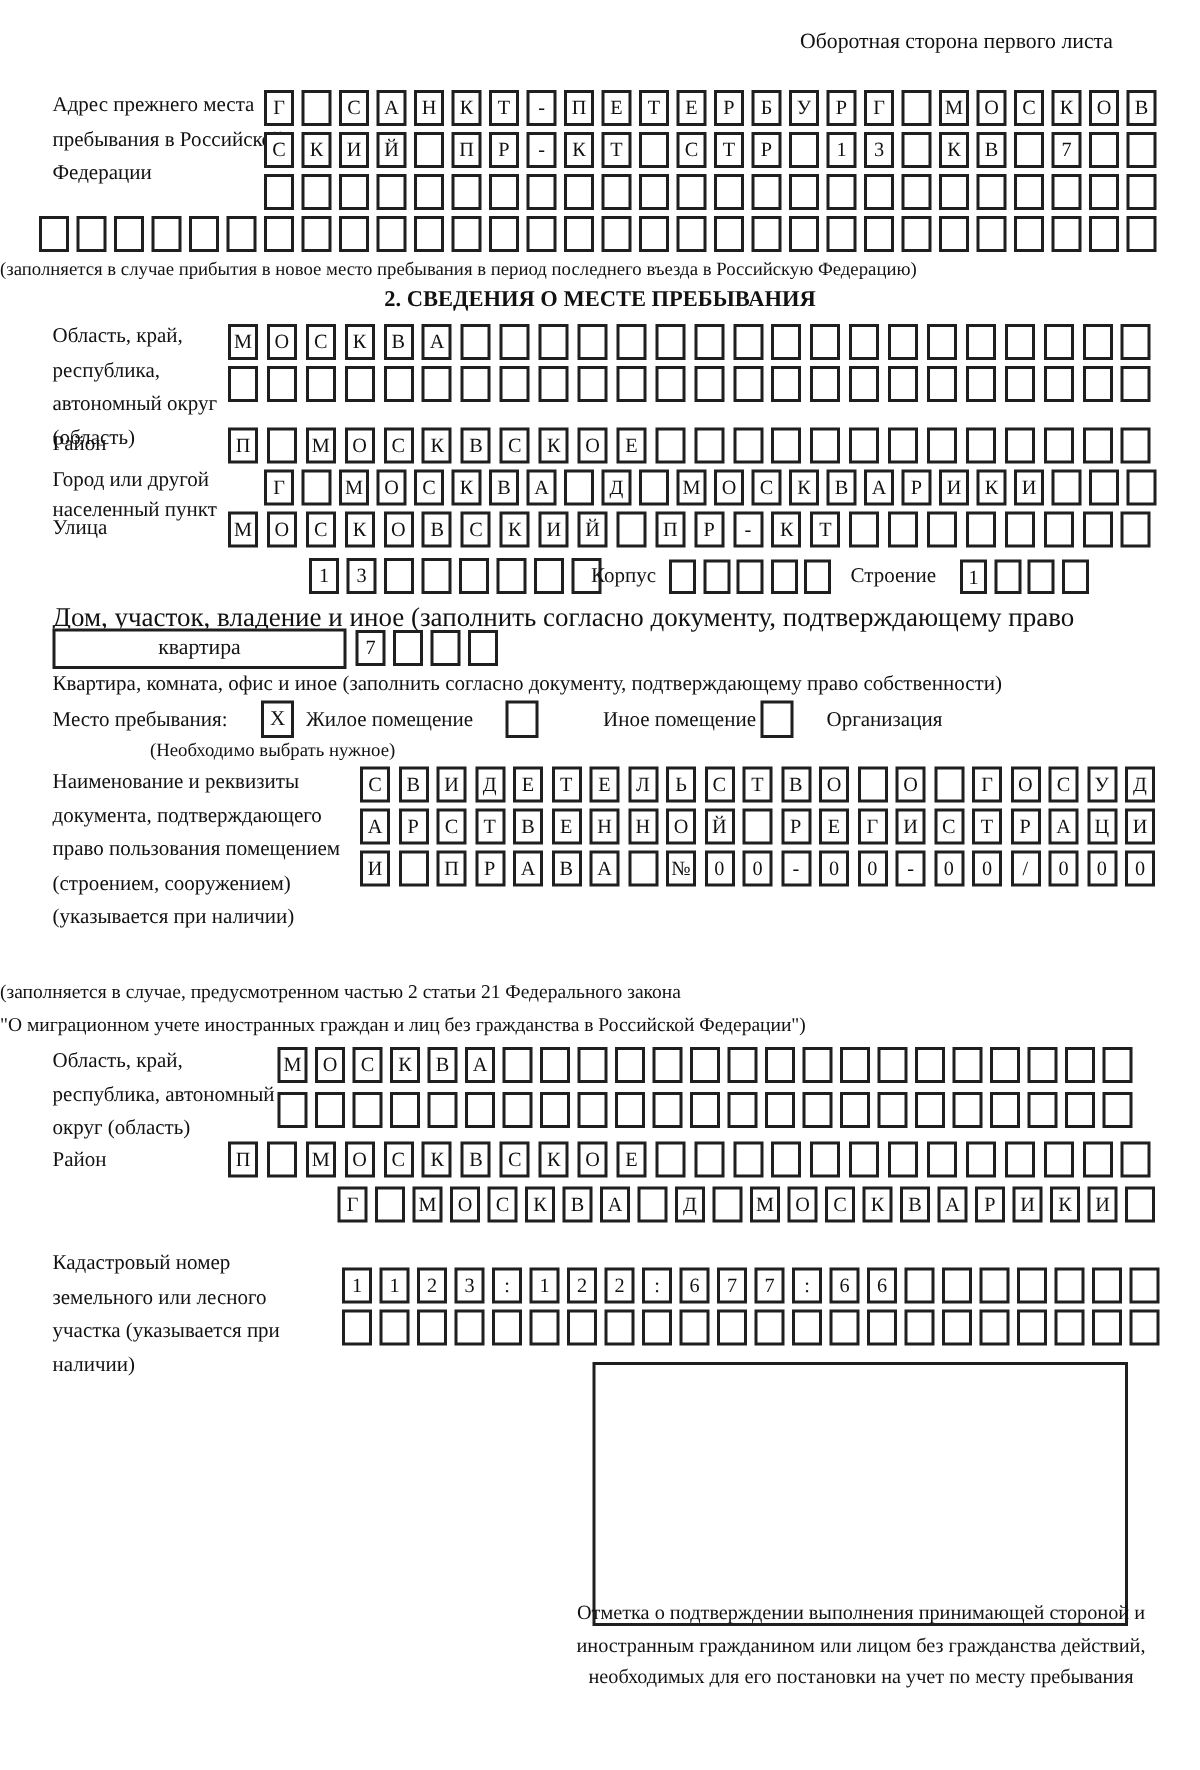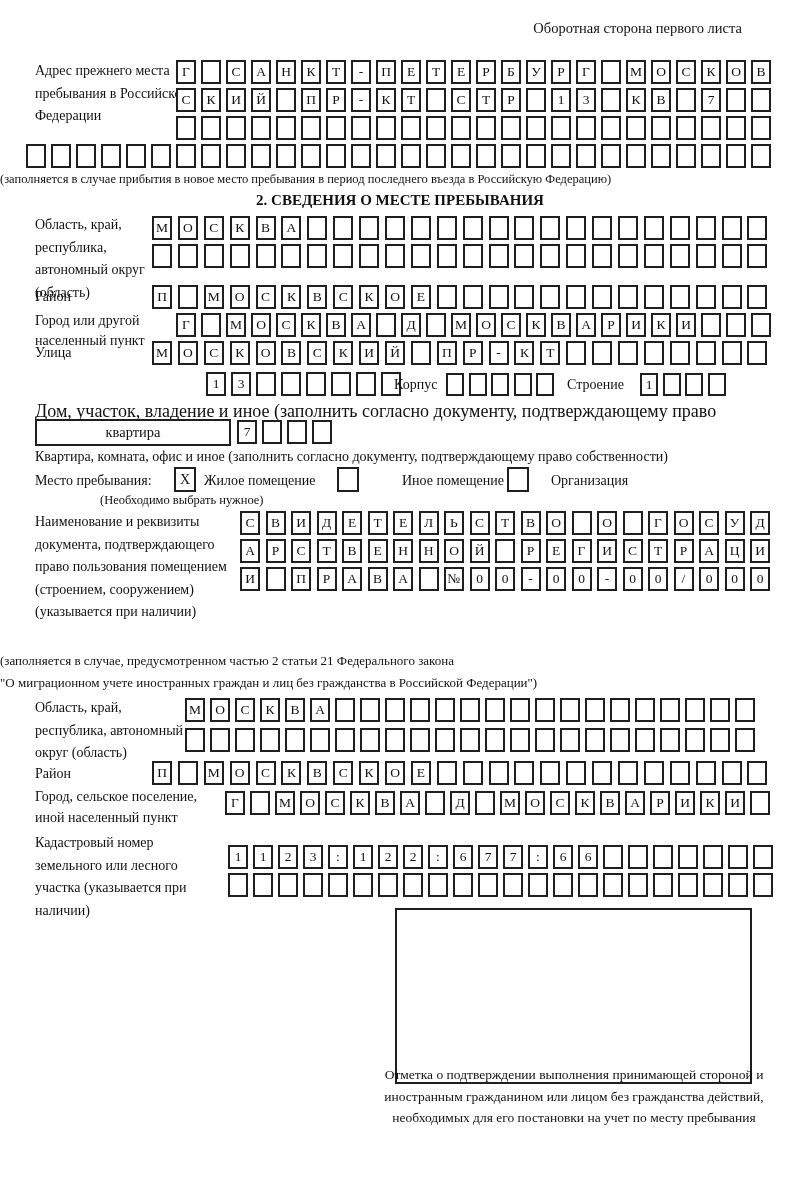--- a/index.html
+++ b/index.html
@@ -477,21 +477,20 @@
       <span class="cell"></span>
       <span class="cell"></span>
       <span class="cell"></span>
       <span class="cell"></span>
       <span class="cell"></span>
       <span class="cell"></span>
       <span class="cell"></span>
       <span class="cell"></span>
     </div>
 
-  <div class="lbl" style="left:35px;top:787px;width:190px;line-height:20.5px;">Город, сельское поселение, иной населенный пункт</div>
   <div class="cellrow" style="left:225px;top:791px;">
       <span class="cell">Г</span>
       <span class="cell"></span>
       <span class="cell">М</span>
       <span class="cell">О</span>
       <span class="cell">С</span>
       <span class="cell">К</span>
       <span class="cell">В</span>
       <span class="cell">А</span>
       <span class="cell"></span>

